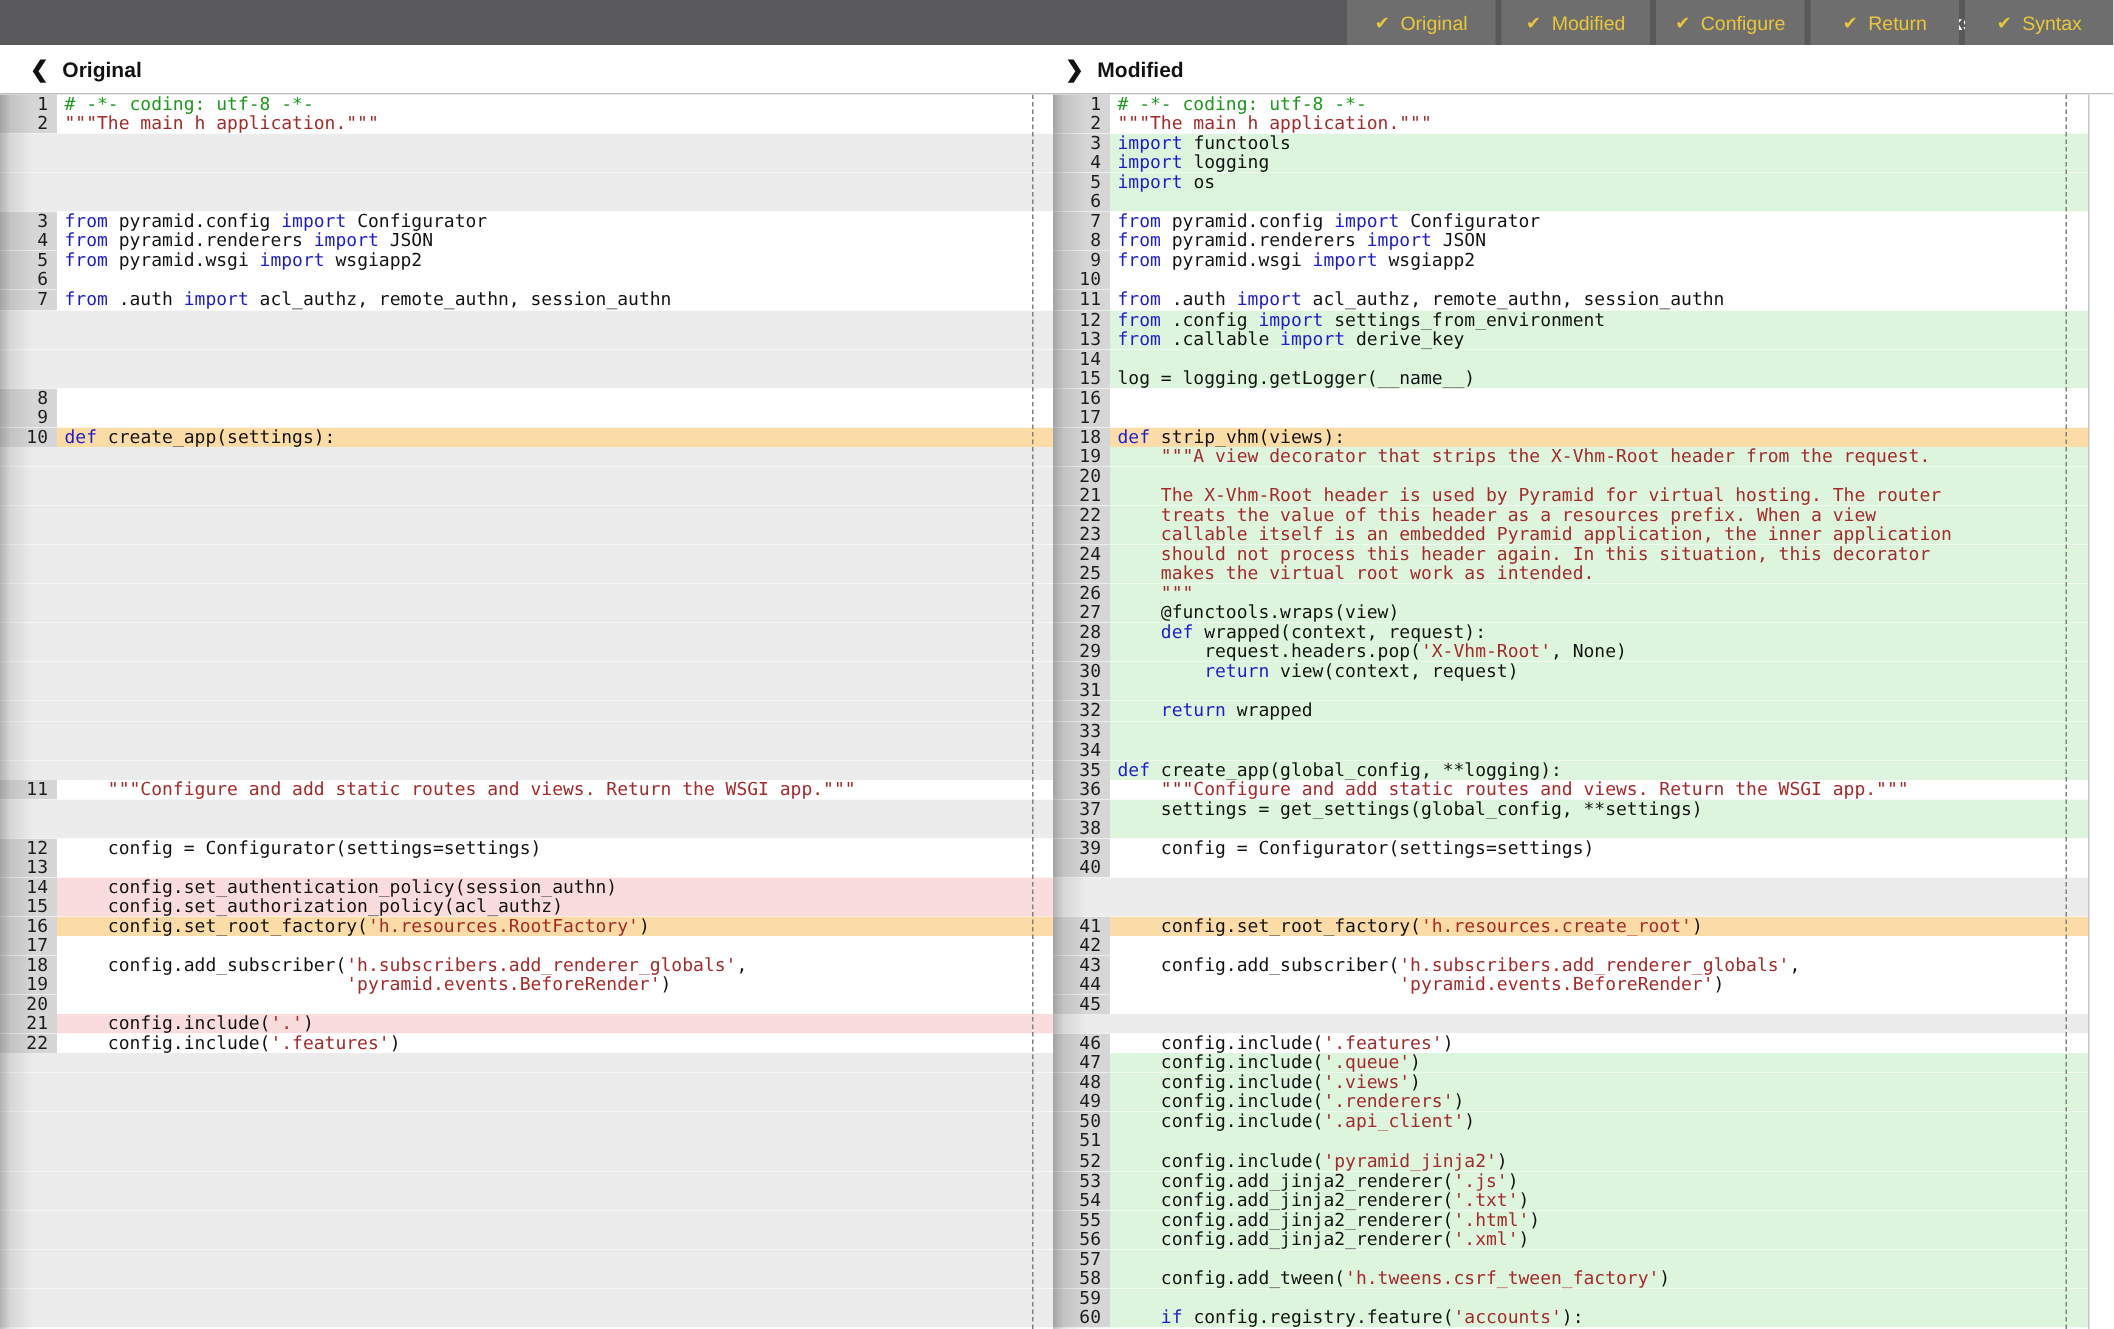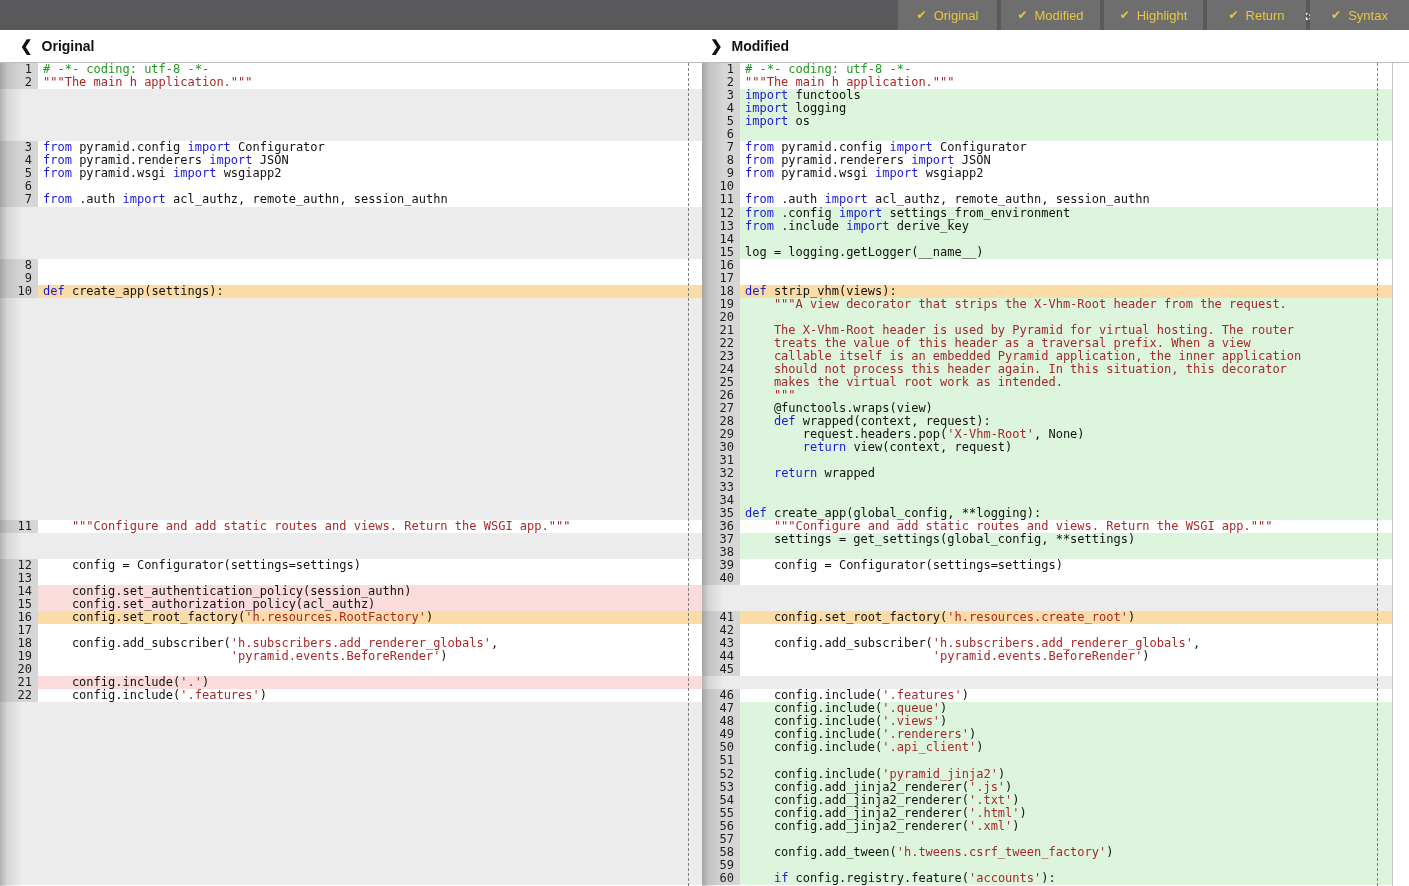--- a/index.html
+++ b/index.html
@@ -83,21 +83,21 @@
         <button class="tbtn">
           <span class="check">✔</span>
           <span>Original</span>
         </button>
         <button class="tbtn">
           <span class="check">✔</span>
           <span>Modified</span>
         </button>
         <button class="tbtn">
           <span class="check">✔</span>
-          <span>Highlight</span>
+          <span>Configure</span>
         </button>
         <button class="tbtn">
           <span class="check">✔</span>
           <span>Return</span>
         </button>
         <button class="tbtn">
           <span class="check">✔</span>
           <span>Syntax</span>
         </button>
       </div>
@@ -418,21 +418,21 @@
           <div class="row">
             <div class="gutter">11</div>
             <div class="code"><span class="tk-k">from</span><span class="tk-p"> .auth </span><span class="tk-k">import</span><span class="tk-p"> acl_authz, remote_authn, session_authn</span></div>
           </div>
           <div class="row add">
             <div class="gutter">12</div>
             <div class="code"><span class="tk-k">from</span><span class="tk-p"> .config </span><span class="tk-k">import</span><span class="tk-p"> settings_from_environment</span></div>
           </div>
           <div class="row add">
             <div class="gutter">13</div>
-            <div class="code"><span class="tk-k">from</span><span class="tk-p"> .include </span><span class="tk-k">import</span><span class="tk-p"> derive_key</span></div>
+            <div class="code"><span class="tk-k">from</span><span class="tk-p"> .callable </span><span class="tk-k">import</span><span class="tk-p"> derive_key</span></div>
           </div>
           <div class="row add">
             <div class="gutter">14</div>
             <div class="code"></div>
           </div>
           <div class="row add">
             <div class="gutter">15</div>
             <div class="code"><span class="tk-p">log = logging.getLogger(__name__)</span></div>
           </div>
           <div class="row">
@@ -454,21 +454,21 @@
           <div class="row add">
             <div class="gutter">20</div>
             <div class="code"></div>
           </div>
           <div class="row add">
             <div class="gutter">21</div>
             <div class="code"><span class="tk-s">    The X-Vhm-Root header is used by Pyramid for virtual hosting. The router</span></div>
           </div>
           <div class="row add">
             <div class="gutter">22</div>
-            <div class="code"><span class="tk-s">    treats the value of this header as a traversal prefix. When a view</span></div>
+            <div class="code"><span class="tk-s">    treats the value of this header as a resources prefix. When a view</span></div>
           </div>
           <div class="row add">
             <div class="gutter">23</div>
             <div class="code"><span class="tk-s">    callable itself is an embedded Pyramid application, the inner application</span></div>
           </div>
           <div class="row add">
             <div class="gutter">24</div>
             <div class="code"><span class="tk-s">    should not process this header again. In this situation, this decorator</span></div>
           </div>
           <div class="row add">

